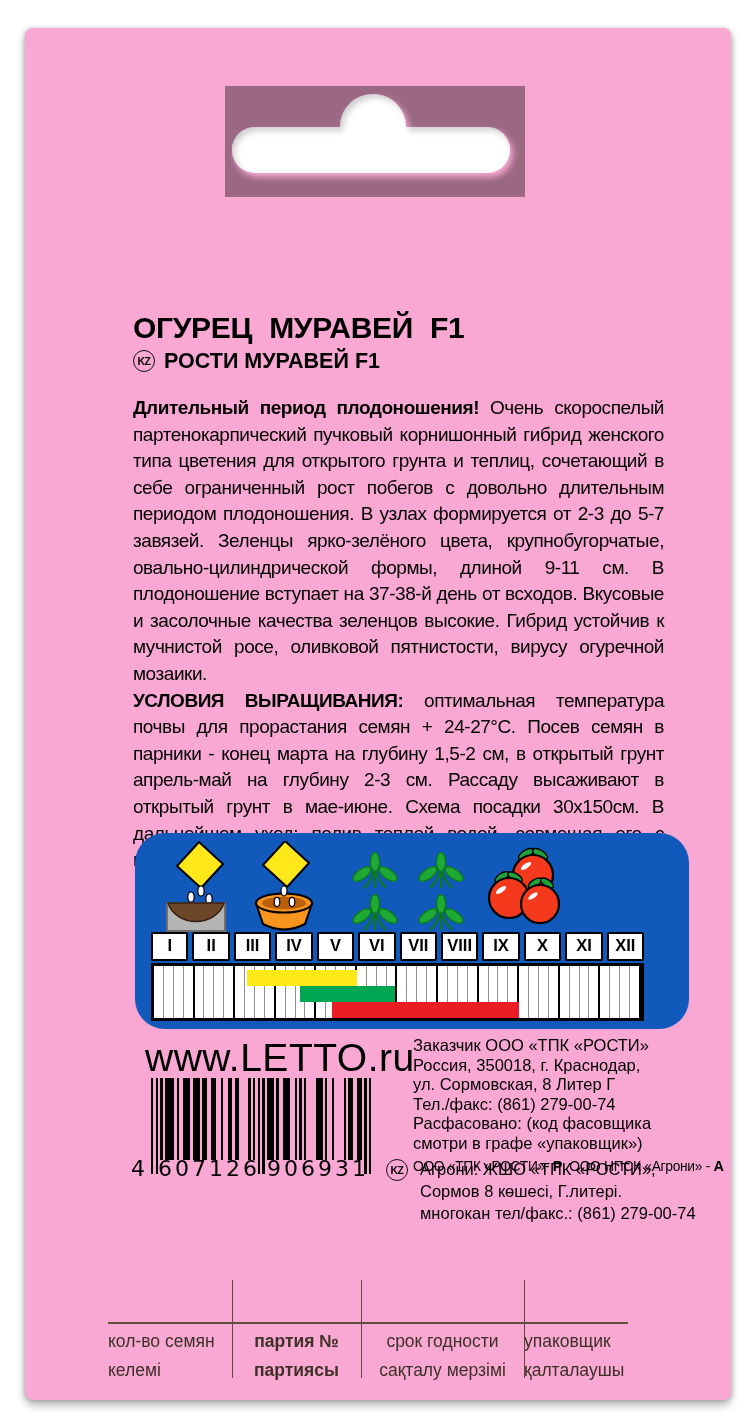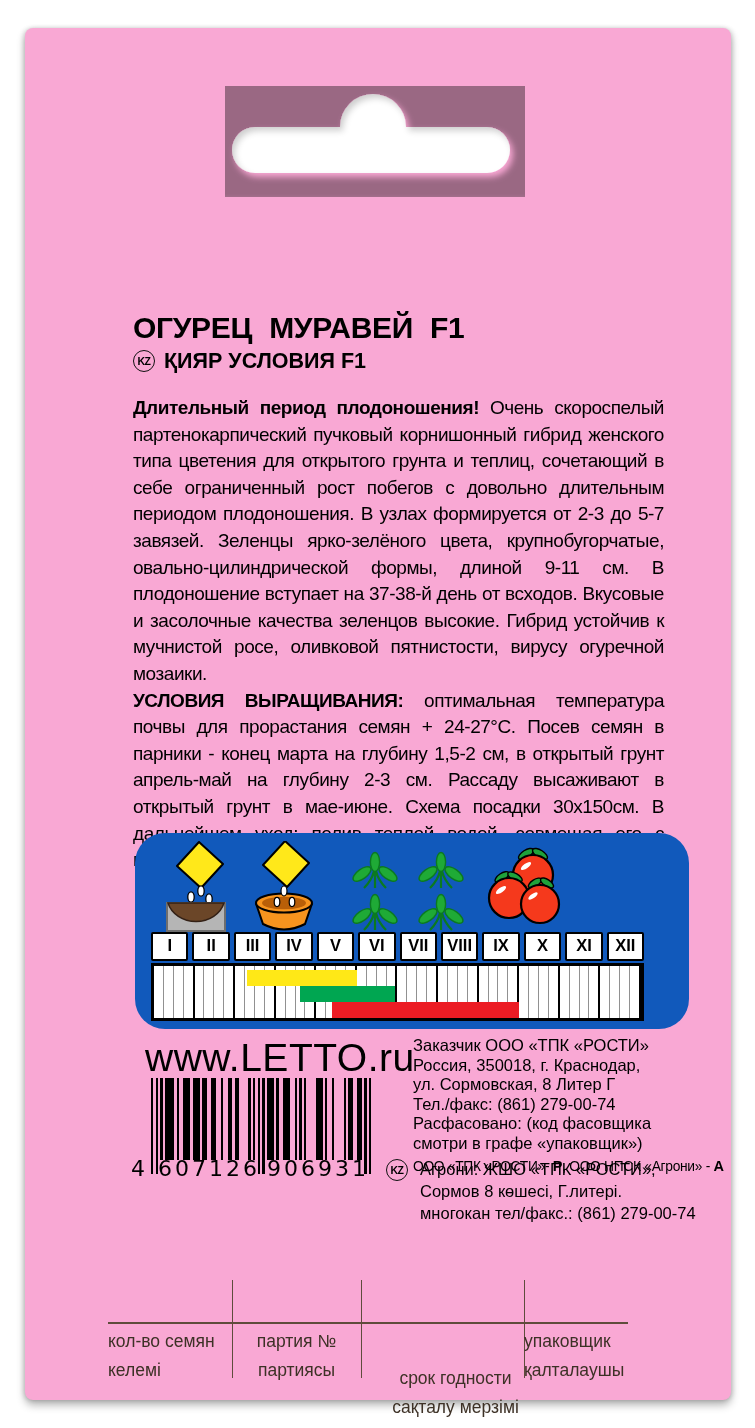--- a/index.html
+++ b/index.html
@@ -61,22 +61,22 @@
   .kz-info { position:absolute; left:360px; top:1130px; width:330px; }
   .kz-info .kz-badge { position:absolute; left:1px; top:1px; }
   .kz-lines { margin-left:35px; font-size:16.5px; line-height:22px; }
 
   
   .foot-table { position:absolute; left:83px; top:1252px; width:520px; height:102px; color:#3d3126; }
   .ft-vline { position:absolute; top:0; width:0; height:98px; border-left:1.5px solid #5f4c3c; }
   .ft-hline { position:absolute; left:0; top:42px; width:520px; border-top:2px solid #5f4c3c; }
   .ft-cell { position:absolute; top:47px; font-size:17.5px; line-height:29px; }
   .ft-c1 { left:0;     width:122px; text-align:left; }
-  .ft-c2 { left:124px; width:129px; text-align:center; }
-  .ft-c3 { left:266px; width:163px; text-align:center;margin-top:37px; }
+  .ft-c2 { left:124px; width:129px; text-align:center;font-weight:bold; }
+  .ft-c3 { left:253px; width:163px; text-align:center; }
   .ft-c4 { left:416px; width:104px; text-align:left; }
 </style>
 </head>
 <body>
 
 <div id="stage">
   <div class="card">
 
     <svg class="cutout-svg" width="300" height="120">
       <defs>
@@ -91,21 +91,21 @@
           <feComposite in2="SourceGraphic" operator="over"></feComposite>
         </filter>
       </defs>
       <path d="M30 41 H115 A33 33 0 0 1 181 41 H262 A23 23 0 0 1 262 87 H30 A23 23 0 0 1 30 41 Z" fill="#ffffff" filter="url(#inset)"></path>
     </svg>
 
     <div class="content">
       <div class="title">ОГУРЕЦ МУРАВЕЙ F1</div>
       <div class="subtitle">
         <span class="kz-badge">KZ</span>
-        <span>ҚИЯР УСЛОВИЯ F1</span>
+        <span>РОСТИ МУРАВЕЙ F1</span>
       </div>
       <div class="bodytext">
         <p><b>Длительный период плодоношения!</b><span> Очень скороспелый партенокарпический пучковый корнишонный гибрид женского типа цветения для открытого грунта и теплиц, сочетающий в себе ограниченный рост побегов с довольно длительным периодом плодоношения. В узлах формируется от 2-3 до 5-7 завязей. Зеленцы ярко-зелёного цвета, крупнобугорчатые, овально-цилиндрической формы, длиной 9-11 см. В плодоношение вступает на 37-38-й день от всходов. Вкусовые и засолочные качества зеленцов высокие. Гибрид устойчив к мучнистой росе, оливковой пятнистости, вирусу огуречной мозаики.</span></p>
         <p><b>УСЛОВИЯ ВЫРАЩИВАНИЯ:</b><span> оптимальная температура почвы для прорастания семян + 24-27°С. Посев семян в парники - конец марта на глубину 1,5-2 см, в открытый грунт апрель-май на глубину 2-3 см. Рассаду высаживают в открытый грунт в мае-июне. Схема посадки 30х150см. В дальнейшем уход: полив теплой водой, совмещая его с подкормкой 1 раз в 10 дней, прополка и рыхление.</span></p>
       </div>
     </div>
 
     <div class="panel">
 
       <svg class="icon-sow-tray" width="66" height="92" viewBox="0 0 66 92">

